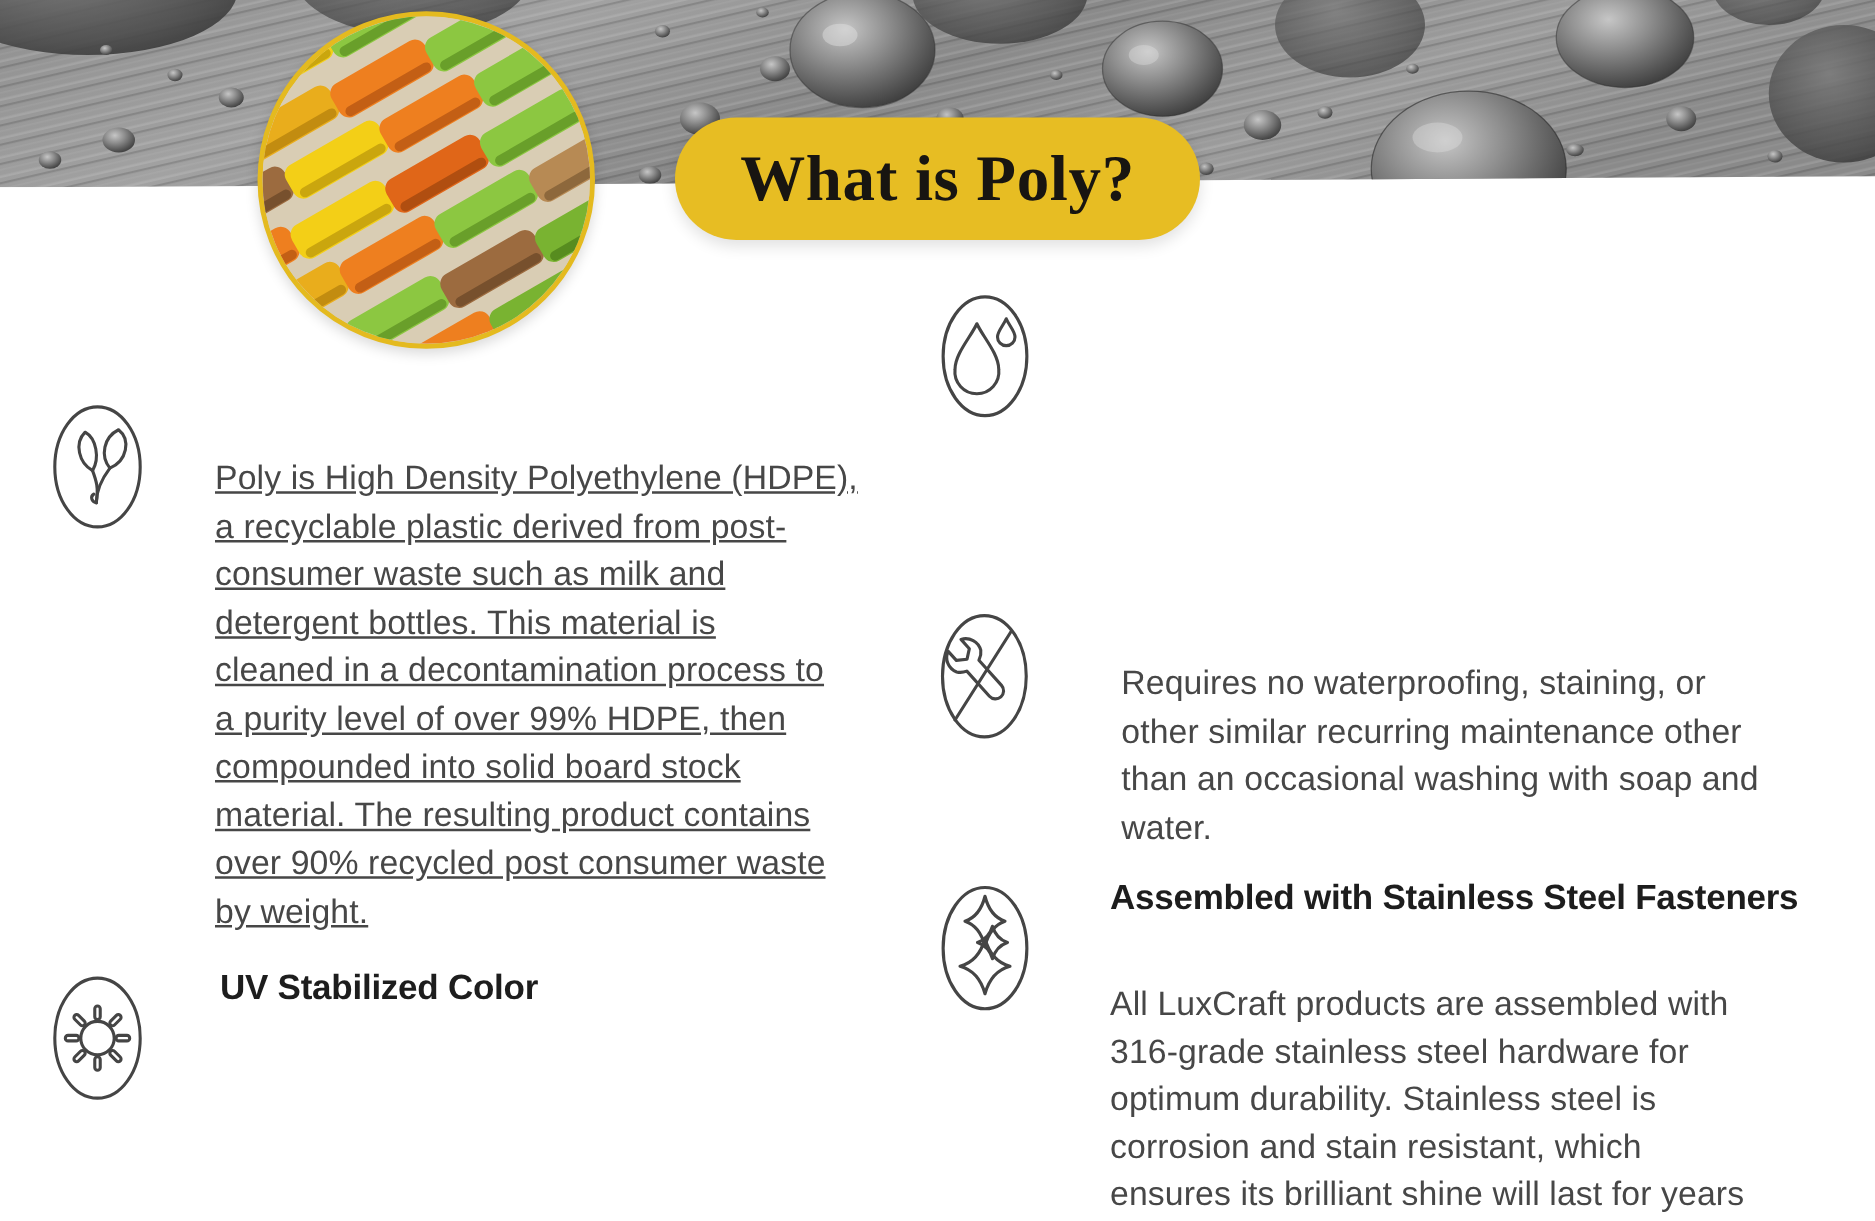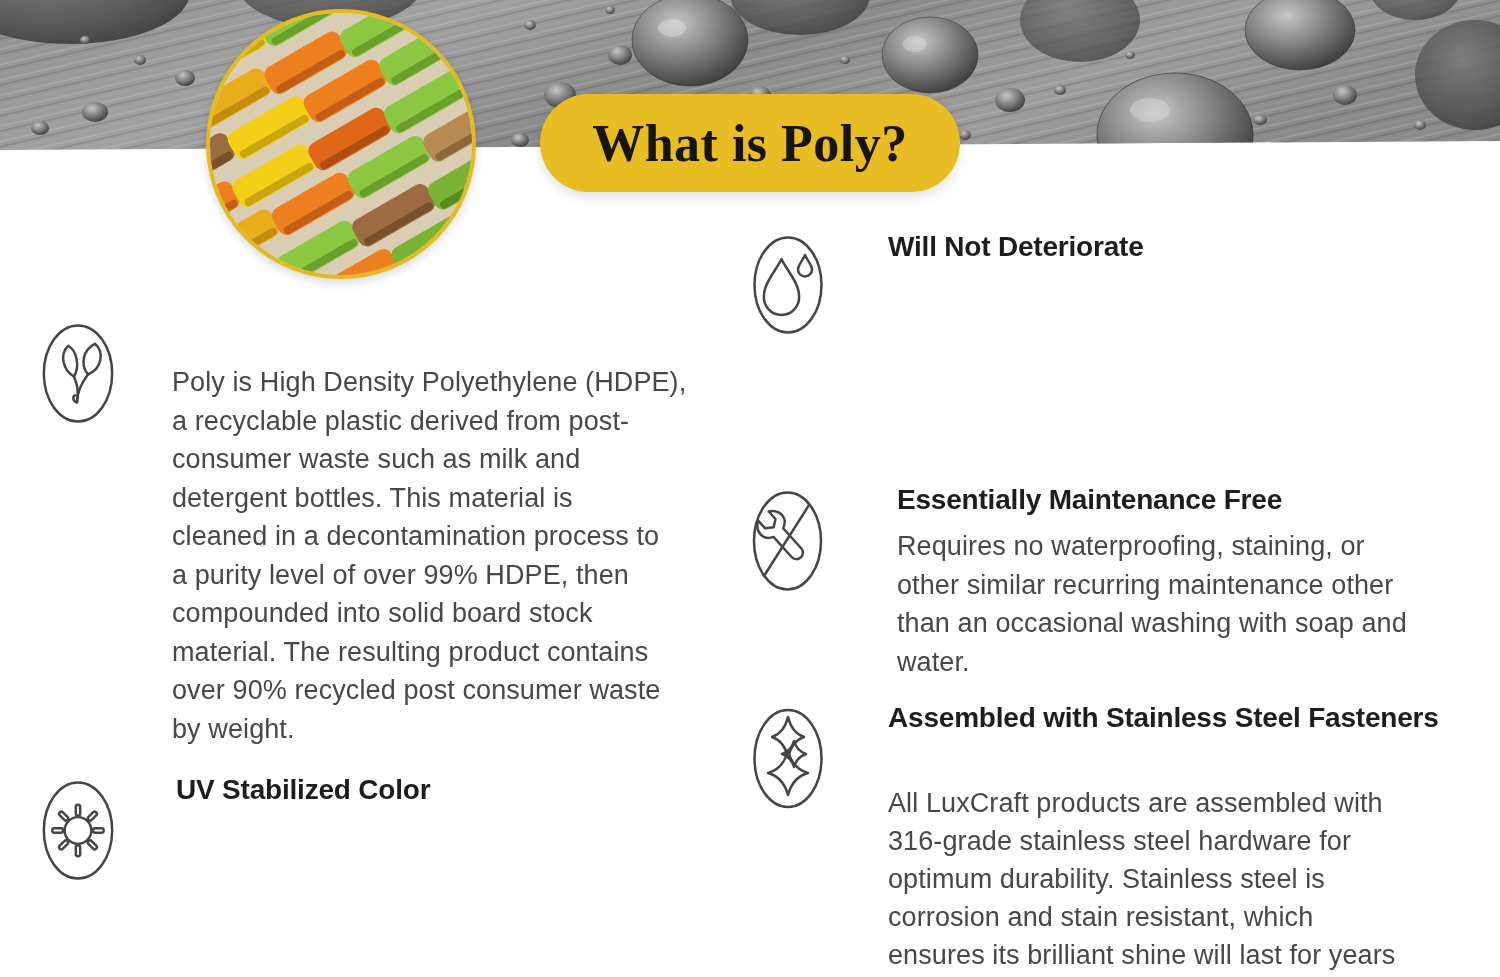--- a/index.html
+++ b/index.html
@@ -40,21 +40,21 @@
     position:absolute;margin:0;font-weight:700;font-size:28px;line-height:34px;
     color:#1d1d1d;letter-spacing:-.2px;white-space:nowrap;z-index:2;
   }
   .p{
     position:absolute;margin:0;font-size:27px;line-height:38.5px;color:#474747;
     white-space:pre-line;letter-spacing:.1px;z-index:2;
   }
   
   #icon-leaf   {left:41px; top:323px; width:74px; height:101px;}
   #h-env       {left:172px;top:318px;}
-  #p-env       {left:172px;top:363px;width:600px;}
+  #p-env       {left:172px;top:363px;width:600px;text-decoration:underline;}
   #icon-sun    {left:41px; top:780px; width:74px; height:101px;}
   #h-uv        {left:176px;top:773px;}
   #p-uv        {left:178px;top:822px;width:600px;}
   
   #icon-drops  {left:752px;top:235px;width:72px;height:100px;}
   #h-det       {left:888px;top:230px;}
   #p-det       {left:888px;top:272px;width:612px;}
   #icon-wrench {left:752px;top:490px;width:71px;height:102px;}
   #h-maint     {left:897px;top:483px;}
   #p-maint     {left:897px;top:527px;width:612px;}
@@ -258,32 +258,30 @@
   </div>
   <h2 class="h" id="h-uv">UV Stabilized Color</h2>
 
   <div class="icon-ellipse" id="icon-drops">
     <svg viewBox="0 0 72 100">
       <ellipse cx="36" cy="50" rx="33.5" ry="47.5"></ellipse>
       <path d="M29.5 24 C34 34 47 48 47 60.5 A17.6 17.6 0 1 1 12 60.5 C12 48 25 34 29.5 24 Z"></path>
       <path d="M53 20 C55 25 60 30 60 34.5 A7 7 0 1 1 46 34.5 C46 30 51 25 53 20 Z"></path>
     </svg>
   </div>
-  <h2 class="h" id="h-det">Will Not Deteriorate</h2>
 
   <div class="icon-ellipse" id="icon-wrench">
     <svg viewBox="0 0 71 102">
       <ellipse cx="35.5" cy="51" rx="33.5" ry="48.5"></ellipse>
       <g transform="rotate(-42 33 50)">
         <path d="M26 18 l0 10 7 5 7 -5 0 -10 a12.5 12.5 0 0 1 6 17 c-2 3 -4 4 -6.5 5 l0 27 a5.8 5.8 0 0 1 -13 0 l0 -27 c-2.5 -1 -4.5 -2 -6.5 -5 a12.5 12.5 0 0 1 6 -17 z"></path>
       </g>
       <line x1="57" y1="15" x2="12" y2="86"></line>
     </svg>
   </div>
-  <h2 class="h" id="h-maint">Essentially Maintenance Free</h2>
   <p class="p" id="p-maint">Requires no waterproofing, staining, or
 other similar recurring maintenance other
 than an occasional washing with soap and
 water.</p>
 
   <div class="icon-ellipse" id="icon-spark">
     <svg viewBox="0 0 72 103">
       <ellipse cx="36" cy="51.5" rx="33.5" ry="48.5"></ellipse>
       <path d="M36 10 Q40 26 52 30 Q40 34 36 50 Q32 34 20 30 Q32 26 36 10 Z"></path>
       <path d="M42 34 Q45 44 54 47 Q45 50 42 60 Q39 50 30 47 Q39 44 42 34 Z"></path>

